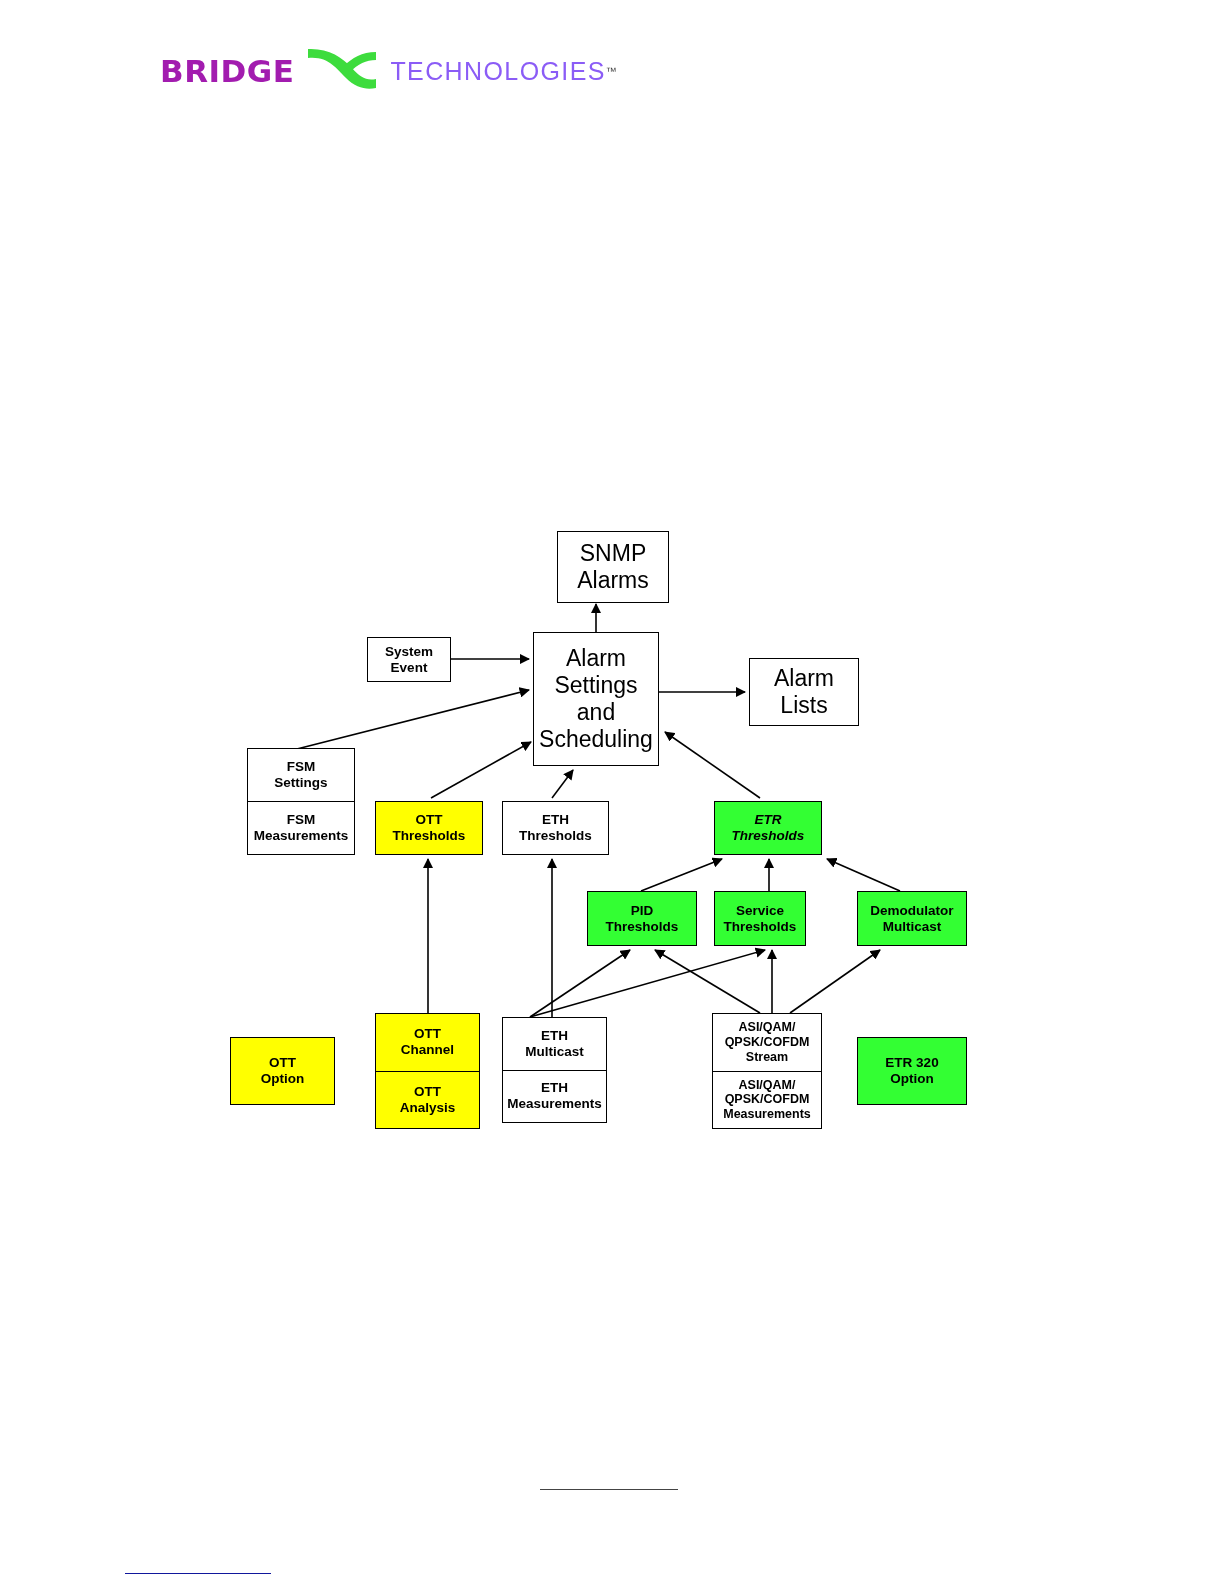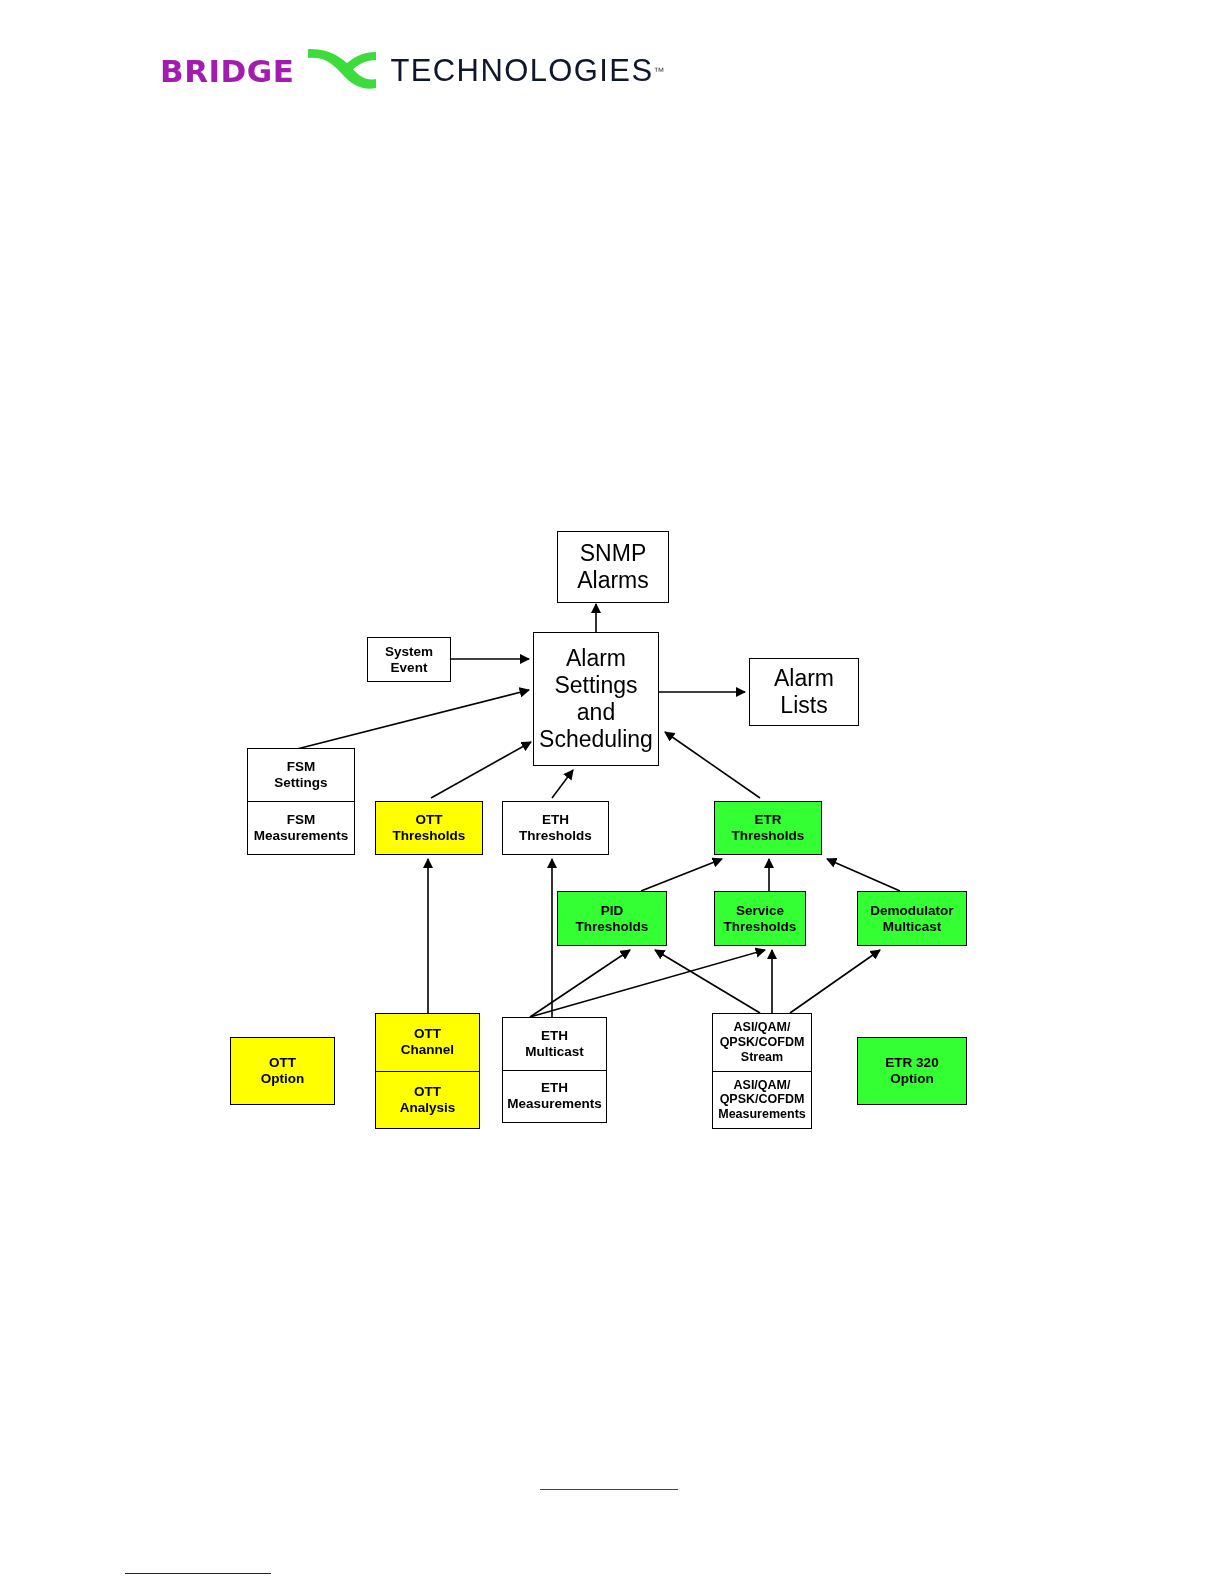--- a/index.html
+++ b/index.html
@@ -21,23 +21,23 @@
     font-weight:bold;
     font-size:31px;
     letter-spacing:0.5px;
     color:#a21caf;
   }
   #logo .swoosh{
     width:72px;height:46px;margin:0 12px;position:relative;
   }
   #logo .tech{
     font-family:"Liberation Sans", sans-serif;
-    font-size:31px;
+    font-size:25px;
     letter-spacing:1.4px;
-    color:#0f172a;
+    color:#8b5cf6;
   }
   #logo .tm{
     font-size:11px;vertical-align:super;color:#3b3b3b;letter-spacing:0;
   }
 
   
   #diagram{
     position:absolute;left:0;top:0;width:1224px;height:1584px;
   }
   #edges{position:absolute;left:0;top:0;width:1224px;height:1584px;}
@@ -149,25 +149,25 @@
 Measurements</div>
       </div>
       <div class="node yellow t-small" style="left: 375px; top: 801px; width: 108px; height: 54px;">
         <div class="cell">OTT
 Thresholds</div>
       </div>
       <div class="node  t-small" style="left: 502px; top: 801px; width: 107px; height: 54px;">
         <div class="cell">ETH
 Thresholds</div>
       </div>
-      <div class="node green t-small" style="left: 714px; top: 801px; width: 108px; height: 54px;">
+      <div class="node green t-small" style="left: 714px; top: 801px; width: 108px; height: 54px; font-style: italic;">
         <div class="cell">ETR
 Thresholds</div>
       </div>
-      <div class="node green t-small" style="left: 557px; top: 891px; width: 110px; height: 55px;">
+      <div class="node green t-small" style="left: 587px; top: 891px; width: 110px; height: 55px;">
         <div class="cell">PID
 Thresholds</div>
       </div>
       <div class="node green t-small" style="left: 714px; top: 891px; width: 92px; height: 55px;">
         <div class="cell">Service
 Thresholds</div>
       </div>
       <div class="node green t-small" style="left: 857px; top: 891px; width: 110px; height: 55px;">
         <div class="cell">Demodulator
 Multicast</div>
@@ -181,21 +181,21 @@
 Channel</div>
         <div class="cell">OTT
 Analysis</div>
       </div>
       <div class="node  t-small" style="left: 502px; top: 1017px; width: 105px; height: 106px;">
         <div class="cell">ETH
 Multicast</div>
         <div class="cell">ETH
 Measurements</div>
       </div>
-      <div class="node  t-xs" style="left: 712px; top: 1013px; width: 100px; height: 116px;">
+      <div class="node  t-xs" style="left: 712px; top: 1013px; width: 110px; height: 116px;">
         <div class="cell">ASI/QAM/
 QPSK/COFDM
 Stream</div>
         <div class="cell">ASI/QAM/
 QPSK/COFDM
 Measurements</div>
       </div>
       <div class="node green t-small" style="left: 857px; top: 1037px; width: 110px; height: 68px;">
         <div class="cell">ETR 320
 Option</div>

